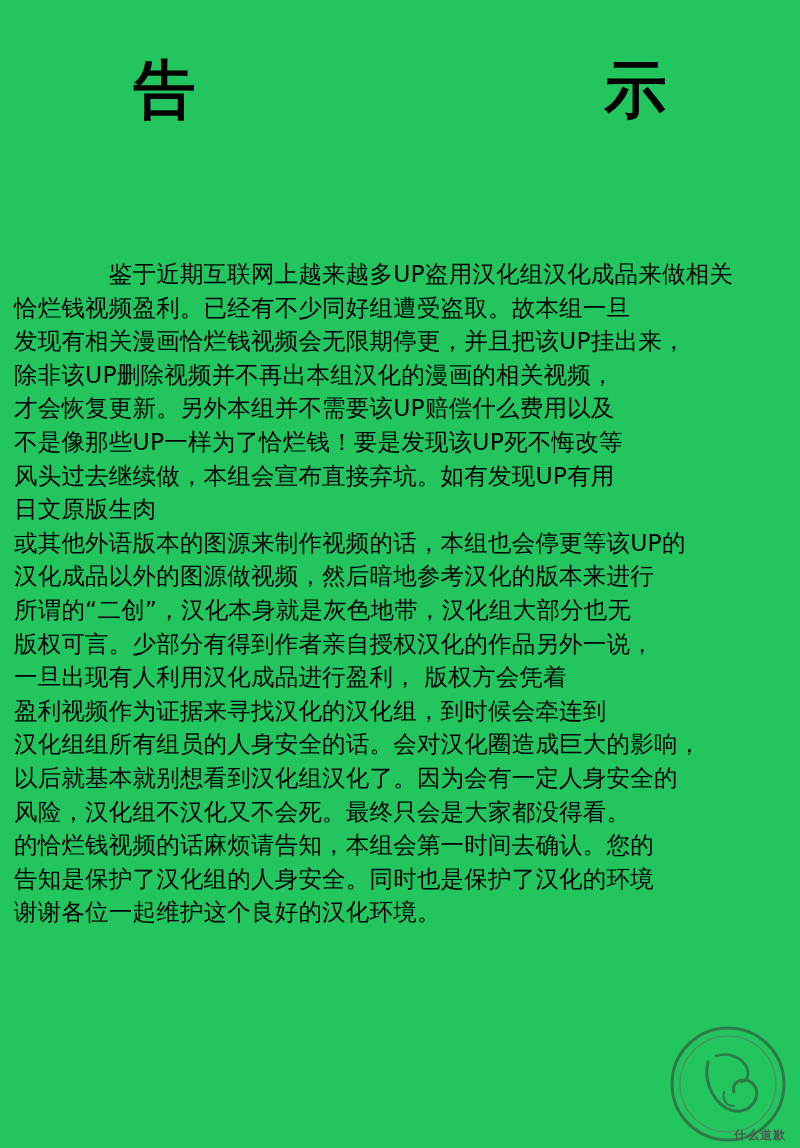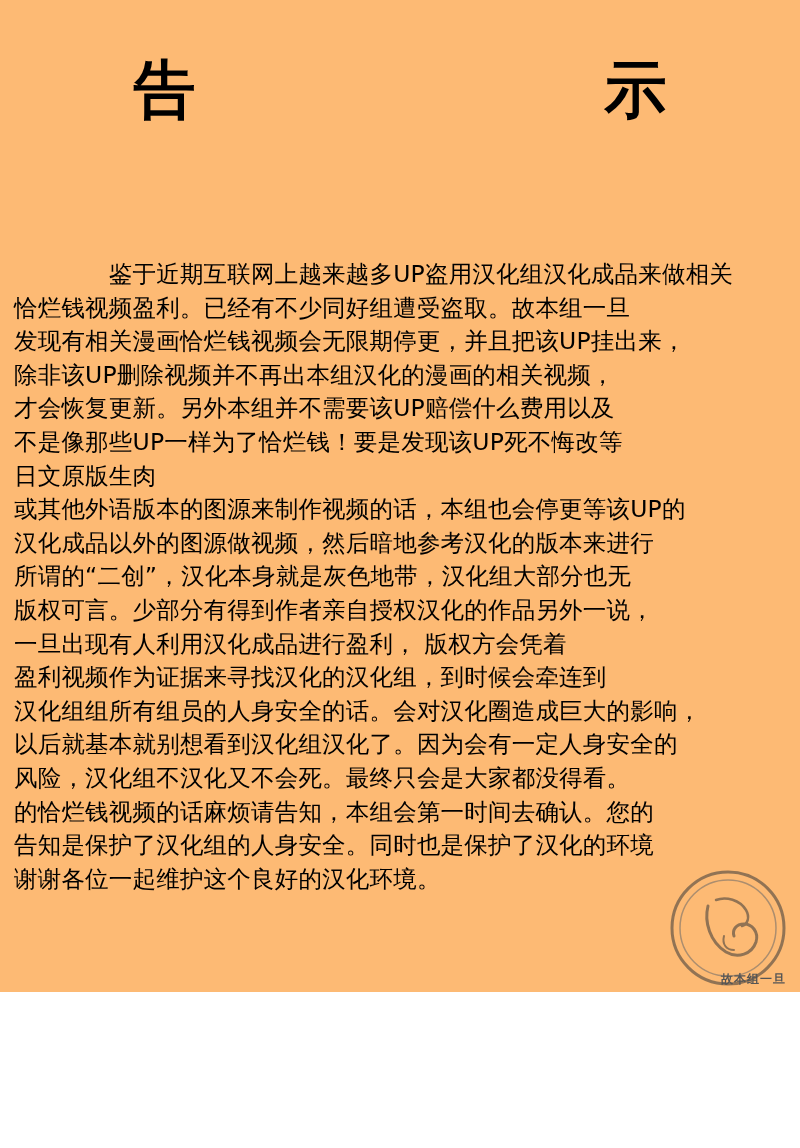--- a/index.html
+++ b/index.html
@@ -3,22 +3,22 @@
 <meta charset="utf-8">
 <style>
   html, body {
     margin: 0;
     padding: 0;
     background: #ffffff;
   }
   .page {
     position: relative;
     width: 800px;
-    height: 992px;
-    background: #fdba74;
+    height: 1148px;
+    background: #22c55e;
     overflow: hidden;
     font-family: "Liberation Sans", "DejaVu Sans", sans-serif;
     color: #000000;
   }
   .notice-title {
     position: absolute;
     top: 48px;
     left: 0;
     width: 100%;
     text-align: center;
@@ -74,20 +74,21 @@
 
   <div class="notice-title">告　　　示</div>
 
   <div class="body-block">
     <p>　　　　鉴于近期互联网上越来越多UP盗用汉化组汉化成品来做相关</p>
     <p>恰烂钱视频盈利。已经有不少同好组遭受盗取。故本组一旦</p>
     <p>发现有相关漫画恰烂钱视频会无限期停更，并且把该UP挂出来，</p>
     <p>除非该UP删除视频并不再出本组汉化的漫画的相关视频，</p>
     <p>才会恢复更新。另外本组并不需要该UP赔偿什么费用以及</p>
     <p>不是像那些UP一样为了恰烂钱！要是发现该UP死不悔改等</p>
+    <p>风头过去继续做，本组会宣布直接弃坑。如有发现UP有用</p>
     <p>日文原版生肉</p>
     <p>或其他外语版本的图源来制作视频的话，本组也会停更等该UP的</p>
     <p>汉化成品以外的图源做视频，然后暗地参考汉化的版本来进行</p>
     <p>所谓的“二创”，汉化本身就是灰色地带，汉化组大部分也无</p>
     <p>版权可言。少部分有得到作者亲自授权汉化的作品另外一说，</p>
     <p>一旦出现有人利用汉化成品进行盈利， 版权方会凭着</p>
     <p>盈利视频作为证据来寻找汉化的汉化组，到时候会牵连到</p>
     <p>汉化组组所有组员的人身安全的话。会对汉化圈造成巨大的影响，</p>
     <p>以后就基本就别想看到汉化组汉化了。因为会有一定人身安全的</p>
     <p>风险，汉化组不汉化又不会死。最终只会是大家都没得看。</p>
@@ -99,15 +100,15 @@
   <div class="watermark">
     <svg width="128" height="124" viewBox="0 0 128 124" xmlns="http://www.w3.org/2000/svg">
       <circle cx="64" cy="62" r="56" fill="none" stroke="#3a3a3a" stroke-width="3"></circle>
       <circle cx="64" cy="62" r="48" fill="none" stroke="#6a6a6a" stroke-width="1.5"></circle>
       <path d="M44 40 C40 56, 46 76, 62 86 C74 93, 88 88, 92 76 C95 66, 88 58, 80 58 C72 58, 68 64, 70 70" fill="none" stroke="#3a3a3a" stroke-width="3" stroke-linecap="round"></path>
       <path d="M52 34 C62 30, 76 34, 82 44 C86 51, 84 58, 78 60" fill="none" stroke="#3a3a3a" stroke-width="2.5" stroke-linecap="round"></path>
       <path d="M60 70 C58 78, 62 84, 70 84" fill="none" stroke="#3a3a3a" stroke-width="2" stroke-linecap="round"></path>
     </svg>
   </div>
 
-  <div class="wm-label">故本组一旦</div>
+  <div class="wm-label">什么道歉</div>
 
 </div>
 
 </body></html>

